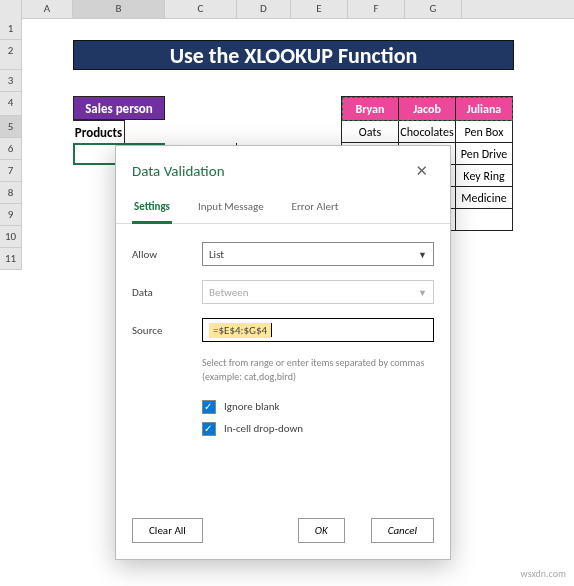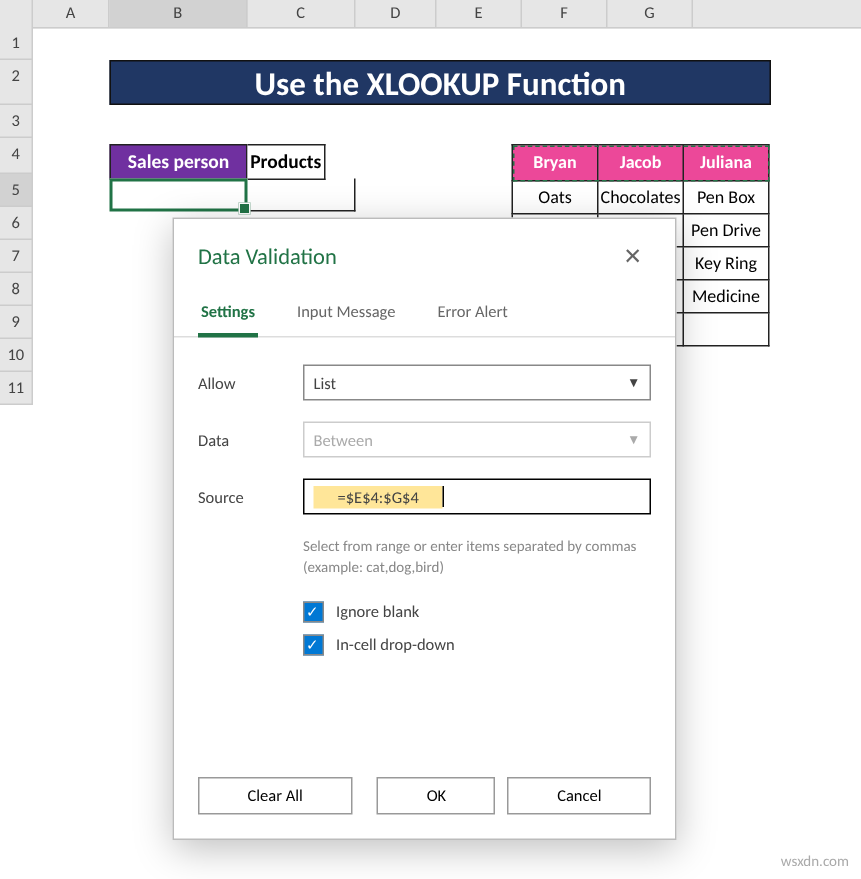--- a/index.html
+++ b/index.html
@@ -13,21 +13,21 @@
 .col-hdr.sel { background: #d2d2d2; }
 .row-hdrs { position: absolute; top: 18px; left: 0; width: 22px; }
 .row-hdr { height: 22px; border-bottom: 1px solid #ccc; border-right: 1px solid #ccc; background: #e6e6e6; text-align: center; font-size: 11px; color: #444; line-height: 22px; }
 .row-hdr.sel { background: #d2d2d2; }
 
 
 .banner { position: absolute; top: 40px; left: 73px; width: 441px; height: 30px; background: #203764; color: #fff; font-size: 22px; font-weight: bold; text-align: center; line-height: 30px; border: 1px solid #111; }
 
 
 .sales-tbl { position: absolute; top: 96px; left: 73px; }
-.sales-tbl .hdr-row { display: flex; }
+.sales-tbl .hdr-row { display: flex; flex-direction: column; }
 .th-sp { width: 92px; height: 24px; background: #7030a0; color: #fff; font-weight: bold; text-align: center; line-height: 24px; border: 1px solid #222; font-size: 13px; }
 .th-pr { width: 52px; height: 24px; background: #fff; font-weight: bold; text-align: center; line-height: 24px; border: 1px solid #222; border-left: none; font-size: 13px; }
 .active-cell { width: 92px; height: 22px; border: 2px solid #217346; background: #fff; margin-top: -1px; position: relative; }
 .active-cell::after { content: ""; position: absolute; right: -4px; bottom: -4px; width: 6px; height: 6px; background: #217346; border: 1px solid #fff; }
 .pr-below { width: 72px; height: 22px; border: 1px solid #222; border-top: none; border-left: none; margin-top: -1px; }
 .row2 { display: flex; }
 
 
 .data-tbl { position: absolute; top: 96px; left: 341px; border-collapse: collapse; }
 .data-tbl td, .data-tbl th { border: 1px solid #222; text-align: center; font-size: 12px; padding: 0; }
@@ -43,29 +43,29 @@
 .tab { padding: 6px 2px 8px; color: #666; cursor: pointer; }
 .tab.active { color: #217346; font-weight: 600; border-bottom: 3px solid #217346; margin-bottom: -1px; }
 .form { padding: 18px 16px 8px; font-size: 11px; color: #444; }
 .frow { display: flex; align-items: center; margin-bottom: 14px; }
 .flabel { width: 70px; }
 .fcontrol { flex: 1; }
 .select { width: 100%; height: 24px; border: 1px solid #888; padding: 0 6px; font-size: 11px; background: #fff; display: flex; justify-content: space-between; align-items: center; }
 .select.disabled { color: #aaa; border-color: #ccc; }
 .chev { font-size: 9px; }
 .src-input { width: 100%; height: 24px; border: 1.5px solid #000; padding: 0 6px; font-size: 11px; display: flex; align-items: center; }
-.src-val { background: #ffe699; padding: 1px 16px; }
+.src-val { background: #ffe699; padding: 1px 4px; }
 .cursor { border-right: 1px solid #000; animation: blink 1s infinite; height: 14px; display: inline-block; }
 .help { font-size: 10px; color: #888; margin: 6px 0 16px 70px; line-height: 1.4; }
 .chk-row { display: flex; margin: 8px 0 8px 70px; gap: 8px; }
 .chk { width: 14px; height: 14px; border: 1px solid #888; background: #0078d4; position: relative; }
 .chk::after { content: "✓"; color: #fff; font-size: 10px; position: absolute; top: -1px; left: 1px; }
 .btns { position: absolute; bottom: 16px; left: 16px; right: 16px; display: flex; align-items: center; }
-.btn { border: 1px solid #999; background: #fff; padding: 5px 32px; font-size: 11px; cursor: pointer; }
-.btn-group { margin-left: auto; display: flex; gap: 8px; }
+.btn { border: 1px solid #999; background: #fff; padding: 5px 16px; font-size: 11px; cursor: pointer; }
+.btn-group { margin-left: auto; display: flex; gap: 26px; font-style: italic; }
 .watermark { position: absolute; bottom: 6px; right: 8px; font-size: 10px; color: #aaa; }
 </style>
 </head>
 <body>
 
 <div class="sheet">
   <div class="col-headers">
     <div class="row-hdr-spacer"></div>
     <div class="col-hdr" style="width:51px">A</div>
     <div class="col-hdr sel" style="width:92px">B</div>

